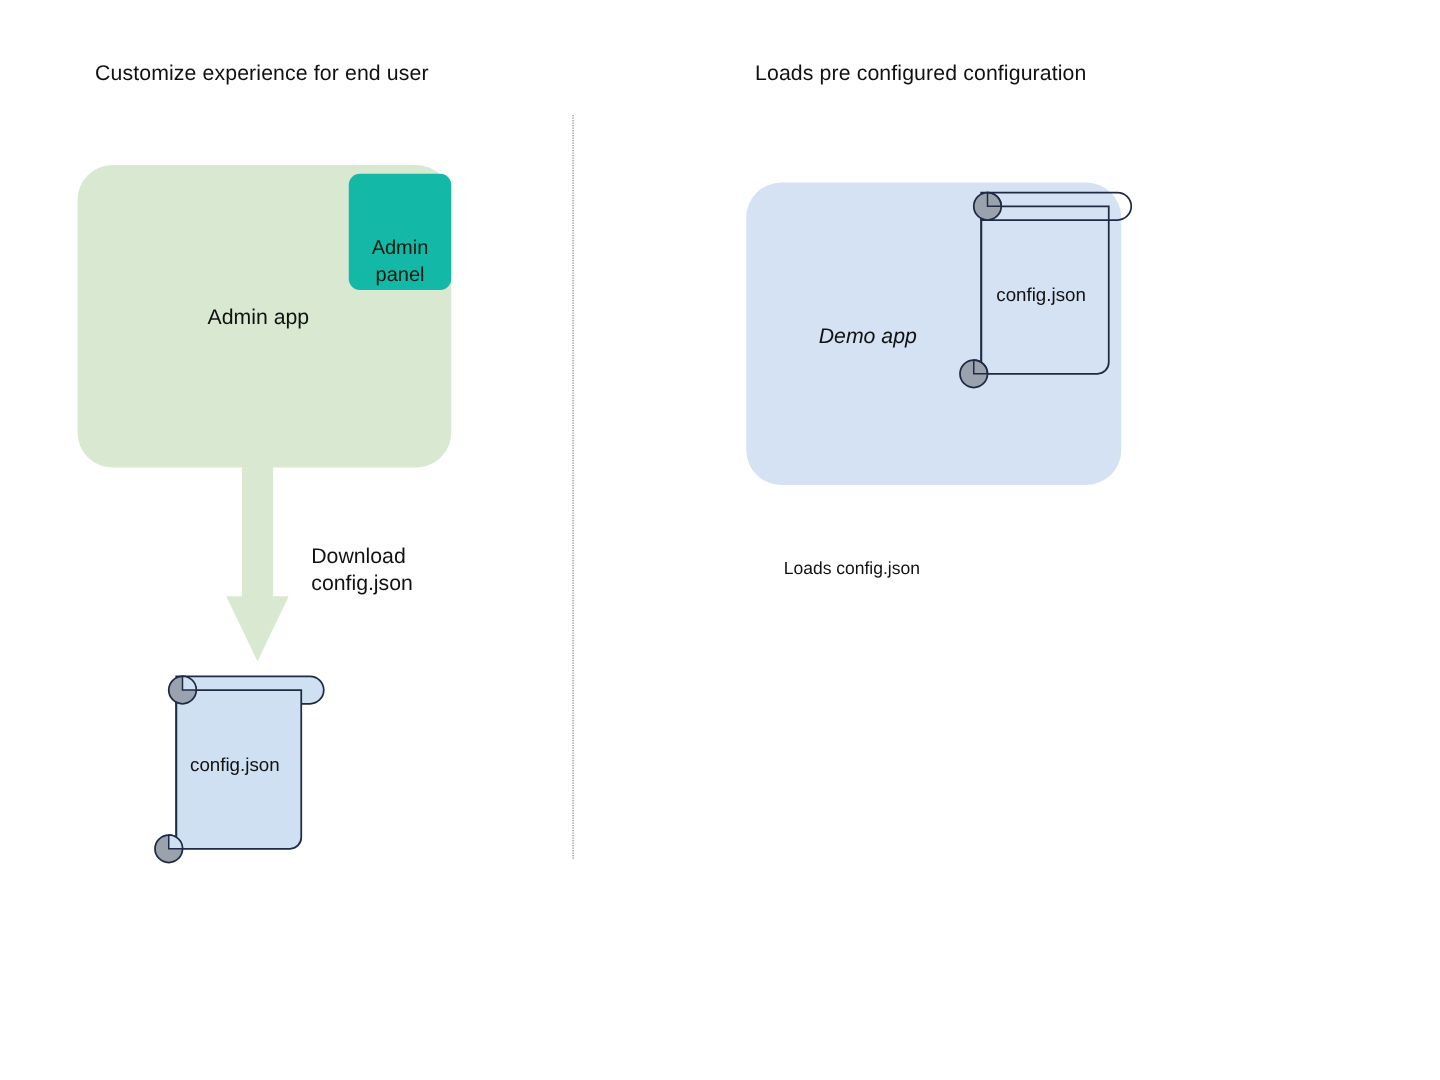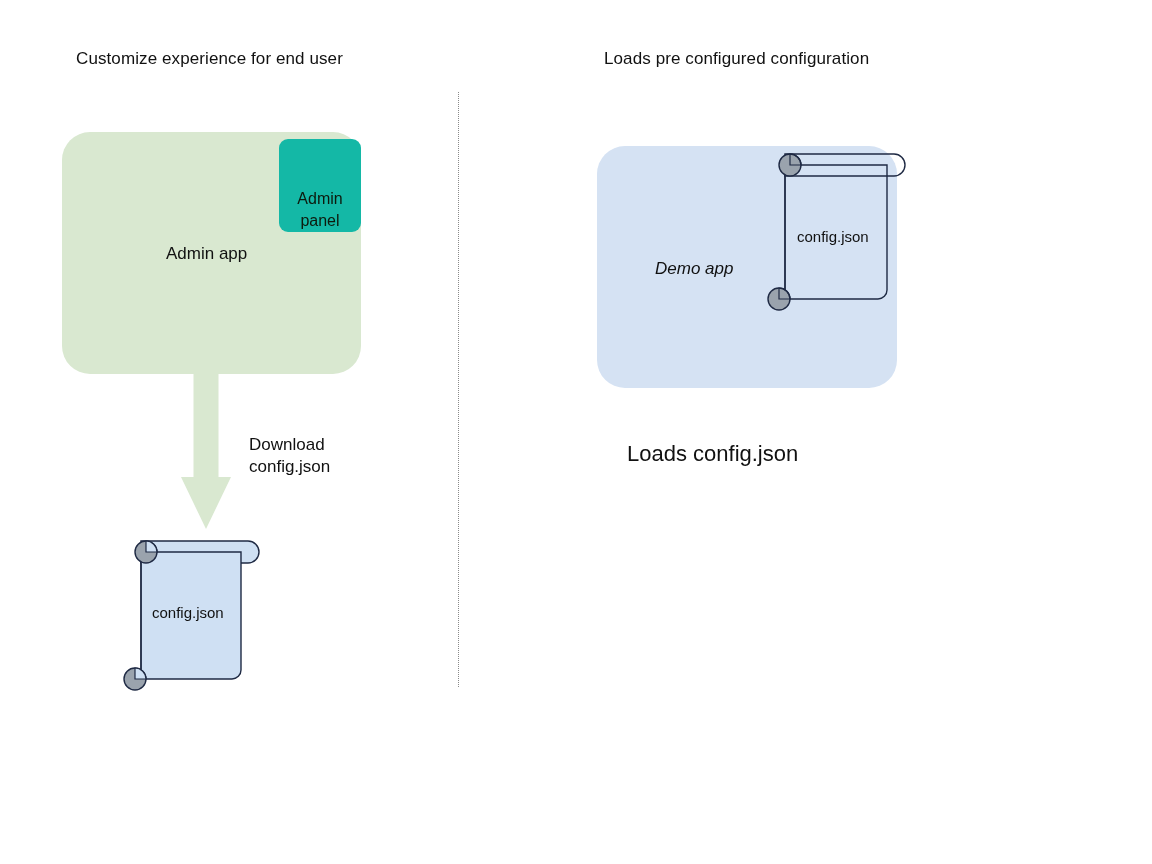--- a/index.html
+++ b/index.html
@@ -118,21 +118,21 @@
     color: #111111;
     white-space: pre-line;
     margin-top: 26px;
   }
 
   
   #loads-label {
     position: absolute;
     left: 627px;
     top: 444px;
-    font-size: 22px;
+    font-size: 14px;
     line-height: 20px;
     color: #111111;
     white-space: nowrap;
   }
 
   
   .scroll-shape {
     position: absolute;
   }
   .scroll-shape svg { display: block; overflow: visible; }

